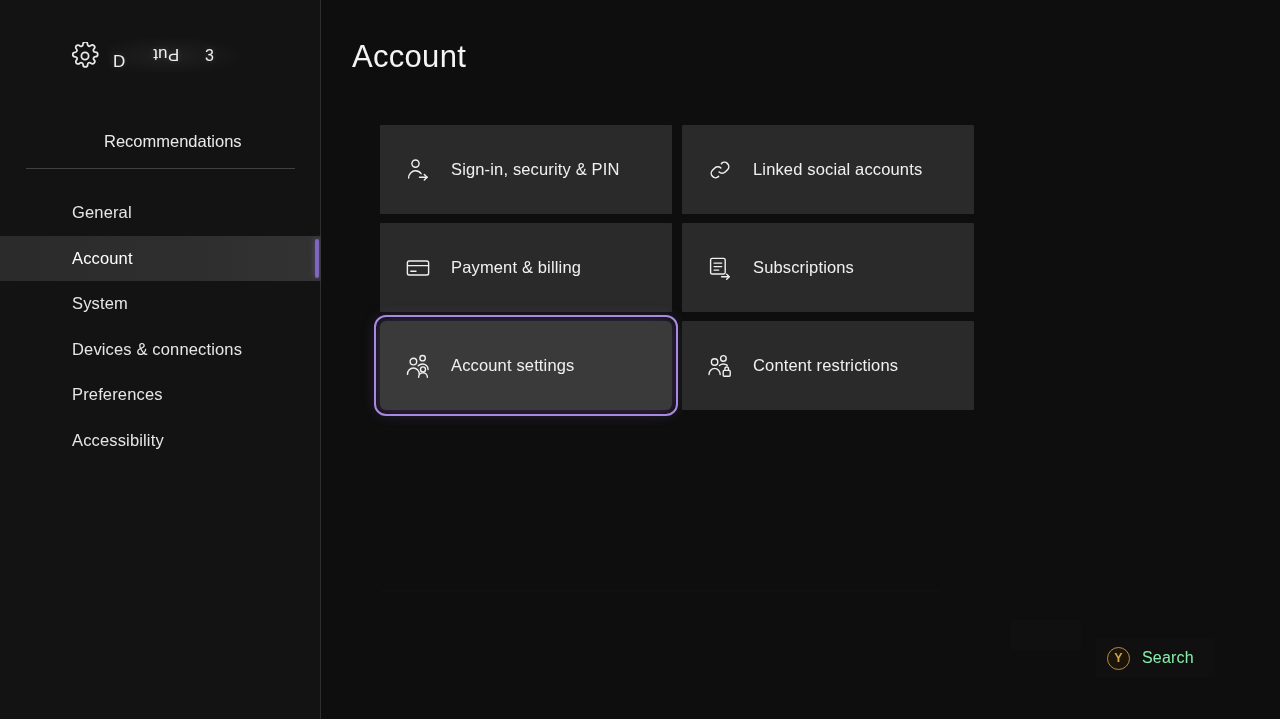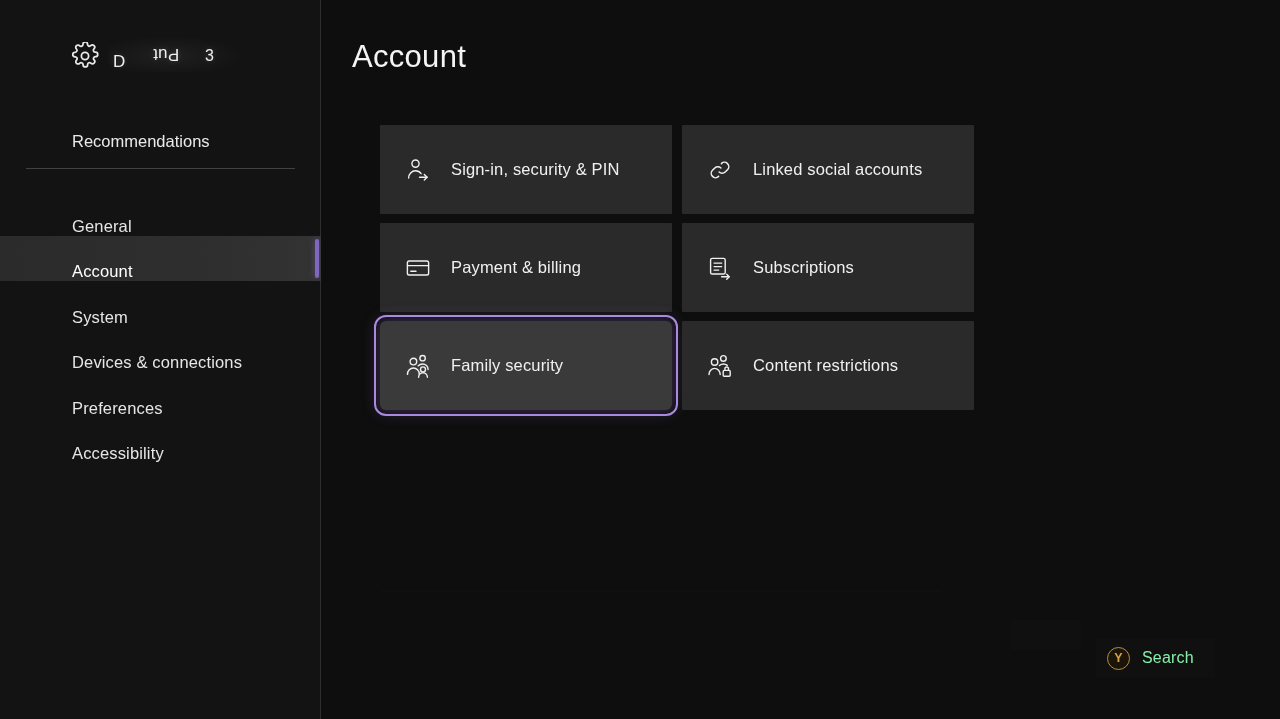--- a/index.html
+++ b/index.html
@@ -64,20 +64,21 @@
     pointer-events: none;
   }
 
   
   #recommendations-item {
     position: absolute;
     left: 0; top: 124px;
     width: 321px; height: 34px;
     display: flex;
     align-items: center;
+    padding-left: 32px;
   }
   #recommendations-item .nav-label { padding-left: 72px; font-size: 16.5px; color: #eaeaea; }
 
   #sidebar-separator {
     position: absolute;
     left: 26px; top: 168px;
     width: 269px; height: 1px;
     background: #414141;
   }
 
@@ -85,21 +86,21 @@
     position: absolute;
     left: 0; top: 190px;
     width: 321px;
   }
 
   .nav-item {
     position: relative;
     width: 321px;
     height: 45.5px;
     display: flex;
-    align-items: flex-end;
+    align-items: center;
   }
   .nav-item .nav-label {
     padding-left: 72px;
     font-size: 16.5px;
     color: #e6e6e6;
     letter-spacing: .15px;
   }
 
   .nav-item.selected {
     background: linear-gradient(to right, #2b2b2b 0%, #2e2e2e 60%, #333 100%);
@@ -328,21 +329,21 @@
           <span class="tile-icon">
             <svg viewBox="0 0 26 26" width="26" height="26" fill="none" stroke="currentColor" stroke-width="1.4" stroke-linecap="round" stroke-linejoin="round">
       <circle cx="8.4" cy="8.6" r="3.3"></circle>
       <path d="M2.5 21.4c0-3.6 2.7-6.4 5.9-6.4s5.9 2.8 5.9 6.4"></path>
       <circle cx="17.6" cy="5.2" r="2.7"></circle>
       <path d="M13.2 12.8c1.1-1.1 2.6-1.8 4.4-1.8 3 0 5.5 2.4 5.5 5.5"></path>
       <circle cx="18" cy="16.4" r="2.5"></circle>
       <path d="M13.6 24.2c0-2.5 2-4.5 4.4-4.5s4.4 2 4.4 4.5"></path>
     </svg>
           </span>
-          <span class="tile-label">Family security</span>
+          <span class="tile-label">Account settings</span>
         </div>
         <div class="tile">
           <span class="tile-icon">
             <svg viewBox="0 0 26 26" width="26" height="26" fill="none" stroke="currentColor" stroke-width="1.4" stroke-linecap="round" stroke-linejoin="round">
       <circle cx="7.6" cy="9" r="3.2"></circle>
       <path d="M2 21.6c0-3.5 2.5-6.2 5.6-6.2s5.6 2.7 5.6 6.2"></path>
       <circle cx="16.4" cy="5.4" r="2.8"></circle>
       <path d="M12.4 12.6c1.1-1 2.5-1.6 4-1.6 1.5 0 2.8.5 3.9 1.4"></path>
       <rect x="16.2" y="17.4" width="7" height="5.8" rx="1"></rect>
       <path d="M17.9 17.4v-1.6a1.8 1.8 0 0 1 3.6 0v1.6"></path>

